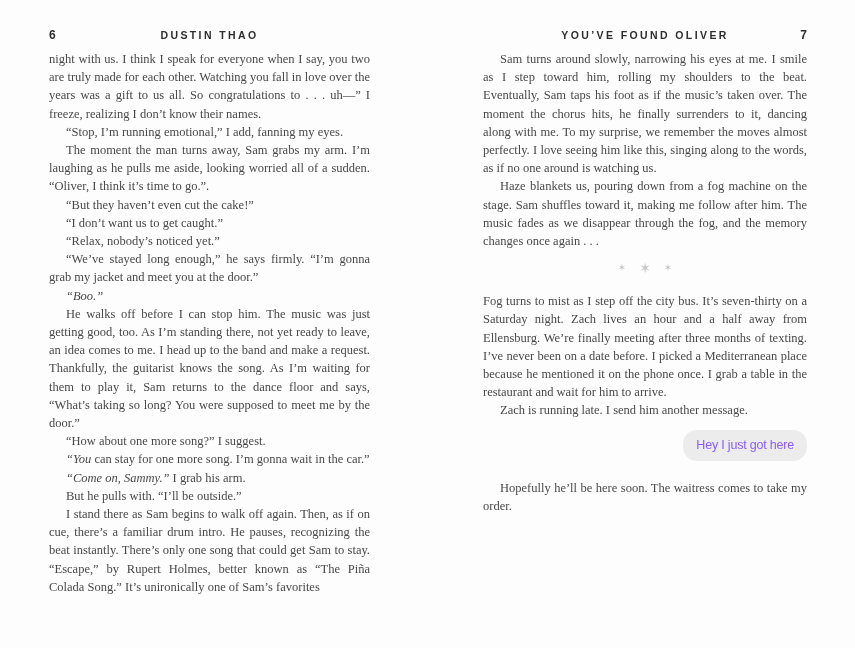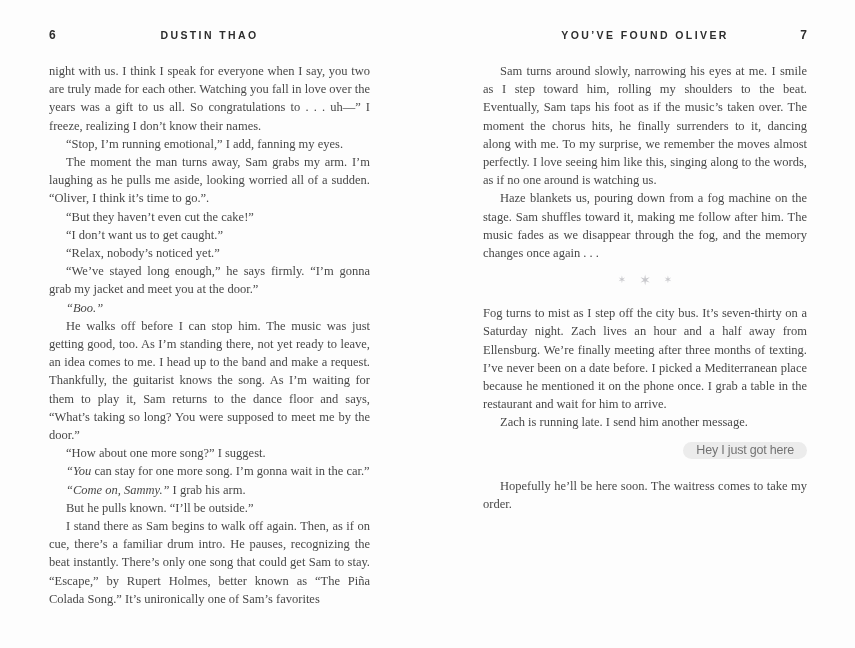--- a/index.html
+++ b/index.html
@@ -27,21 +27,21 @@
   }
   .folio {
     position: absolute; top: 0;
     font-size: 12px; letter-spacing: 0;
     color: #2d2d2d;
   }
   .page.left  .folio { left: 0; }
   .page.right .folio { right: 0; }
 
   .body-text {
-    margin-top: 20px;
+    margin-top: 8px;
     font-size: 12.5px;
     line-height: 18.2px;
     color: #484848;
     text-align: justify;
     hyphens: auto;
   }
   .body-text.follow { margin-top: 0; }
   .para { margin: 0; }
   .para.indent { text-indent: 17px; }
   .ital { font-style: italic; }
@@ -57,26 +57,26 @@
   .star.mid { font-size: 14px; }
 
   .messages {
     display: flex; flex-direction: column; align-items: flex-end;
     gap: 7px;
     margin: 10px 0 0 0;
   }
   .bubble {
     background: #ececec;
     border-radius: 14px;
-    padding: 1px 13px;
+    padding: 8px 13px;
     font-family: "Liberation Sans", sans-serif;
     font-size: 12.5px;
     letter-spacing: -0.2px;
     line-height: 15px;
-    color: #737373;
+    color: #8b5cf6;
     white-space: nowrap;
   }
   .body-text.bottom { margin-top: 18px; }
 </style>
 </head>
 <body>
 
 <div class="spread">
 
   <section class="page left">
@@ -90,21 +90,21 @@
         <p class="para indent"><span>The moment the man turns away, Sam grabs my arm. I’m laughing as he pulls me aside, looking worried all of a sudden. “Oliver, I think it’s time to go.”.</span></p>
         <p class="para indent"><span>“But they haven’t even cut the cake!”</span></p>
         <p class="para indent"><span>“I don’t want us to get caught.”</span></p>
         <p class="para indent"><span>“Relax, nobody’s noticed yet.”</span></p>
         <p class="para indent"><span>“We’ve stayed long enough,” he says firmly. “I’m gonna grab my jacket and meet you at the door.”</span></p>
         <p class="para indent"><span class="ital">“Boo.”</span></p>
         <p class="para indent"><span>He walks off before I can stop him. The music was just getting good, too. As I’m standing there, not yet ready to leave, an idea comes to me. I head up to the band and make a request. Thankfully, the guitarist knows the song. As I’m waiting for them to play it, Sam returns to the dance floor and says, “What’s taking so long? You were supposed to meet me by the door.”</span></p>
         <p class="para indent"><span>“How about one more song?” I suggest.</span></p>
         <p class="para indent"><span class="ital">“You</span><span> can stay for one more song. I’m gonna wait in the car.”</span></p>
         <p class="para indent"><span class="ital">“Come on, Sammy.”</span><span> I grab his arm.</span></p>
-        <p class="para indent"><span>But he pulls known. “I’ll be outside.”</span></p>
+        <p class="para indent"><span>But he pulls with. “I’ll be outside.”</span></p>
         <p class="para indent"><span>I stand there as Sam begins to walk off again. Then, as if on cue, there’s a familiar drum intro. He pauses, recognizing the beat instantly. There’s only one song that could get Sam to stay. “Escape,” by Rupert Holmes, better known as “The Piña Colada Song.” It’s unironically one of Sam’s favorites</span></p>
       </div>
   </section>
 
   <section class="page right">
     <header class="running-header">
       <span class="head-text">YOU’VE FOUND OLIVER</span>
       <span class="folio">7</span>
     </header>
     <div class="body-text">

